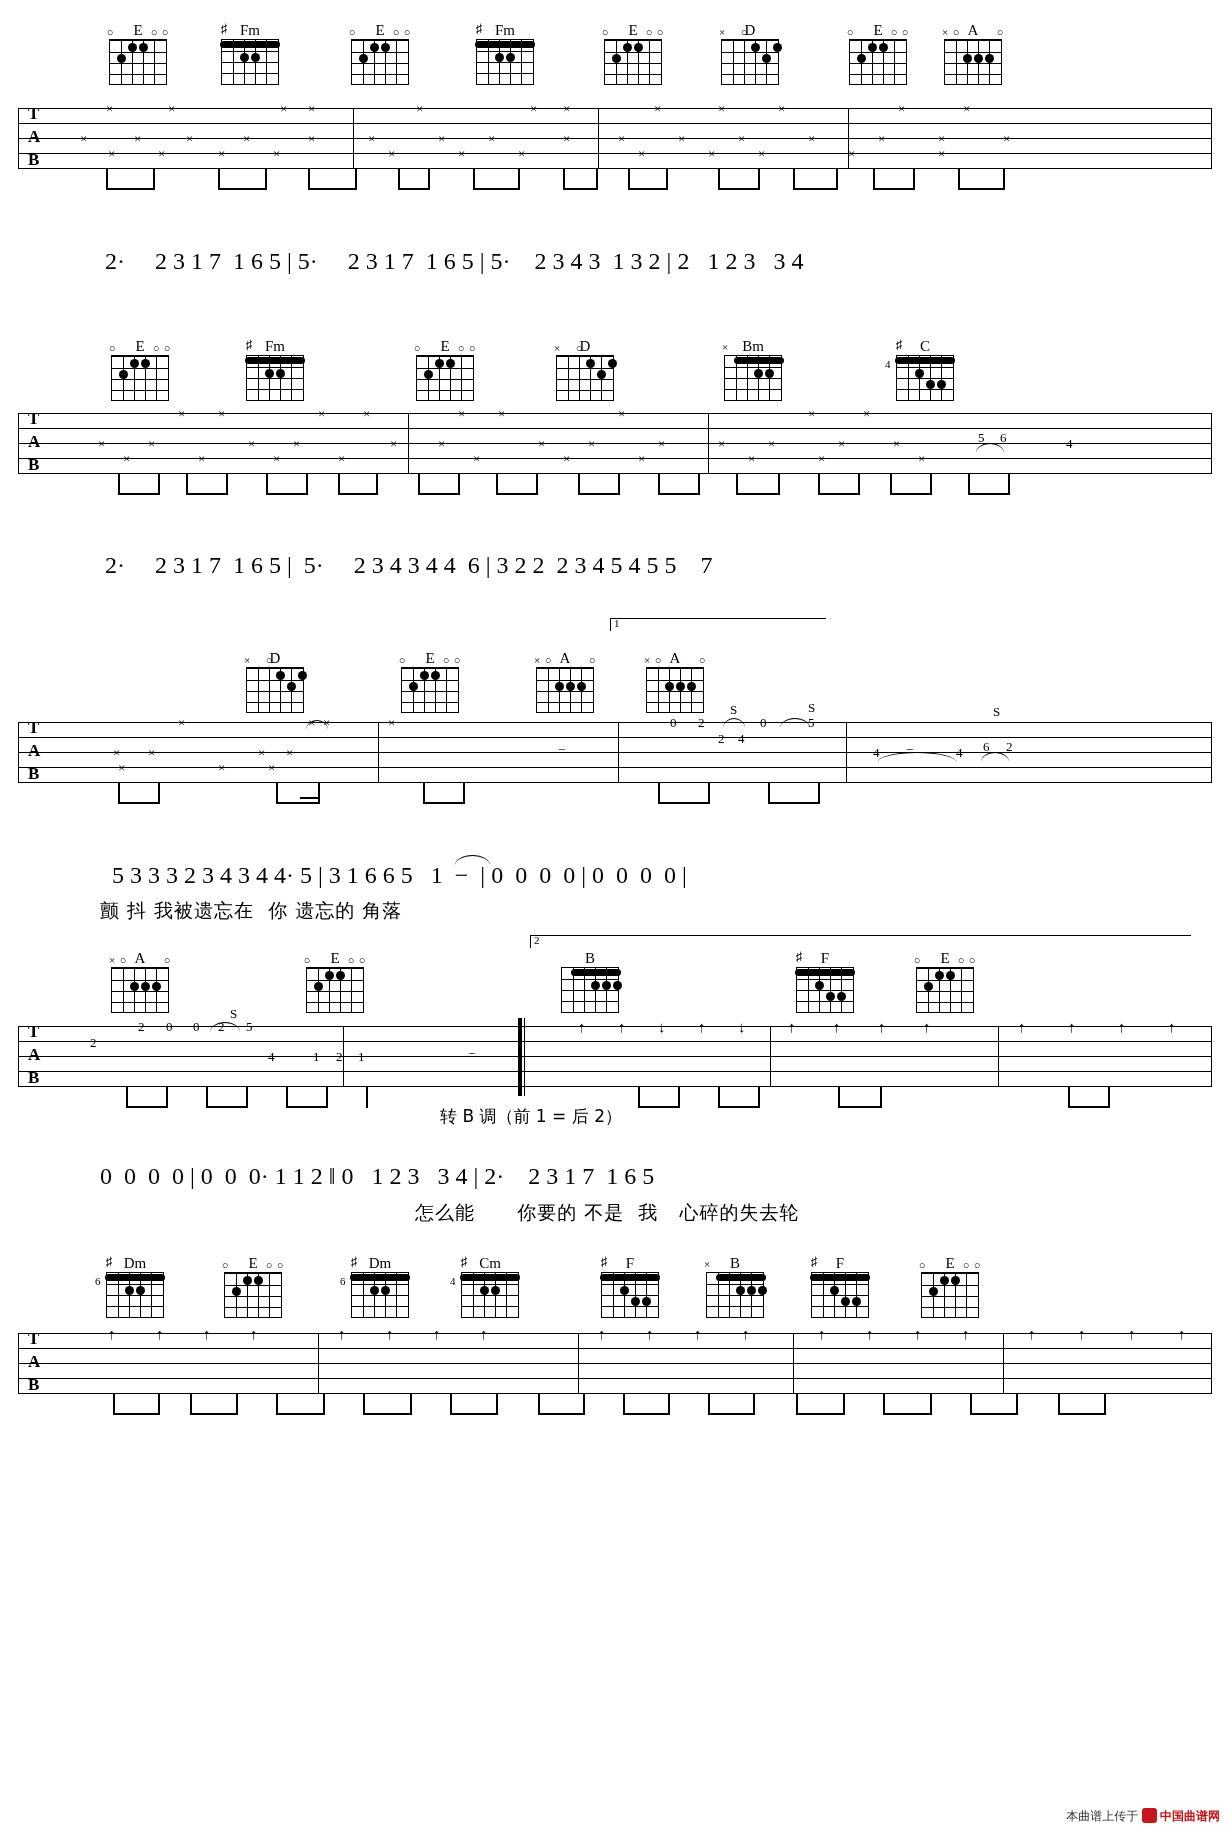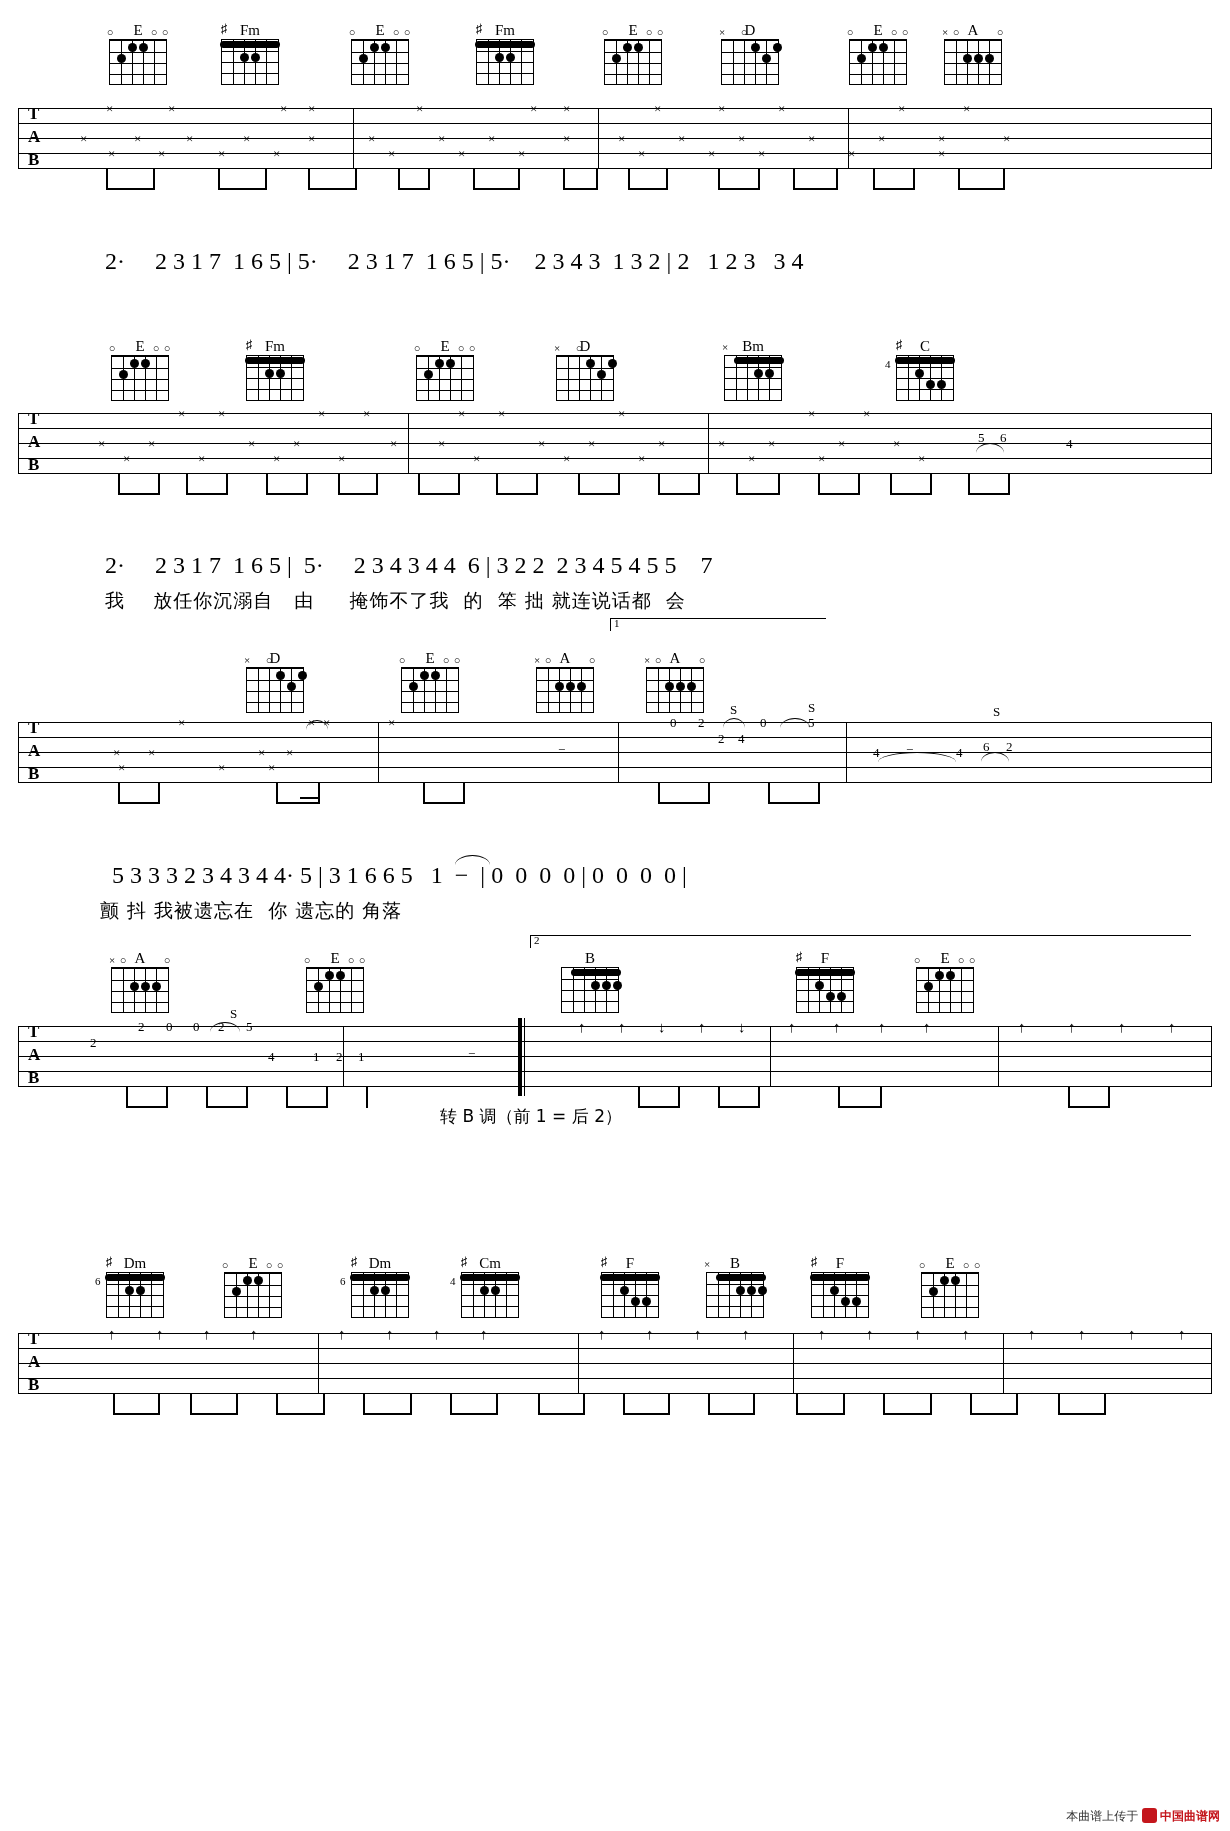--- a/index.html
+++ b/index.html
@@ -479,21 +479,20 @@
       <div class="stem" style="left:872px;"></div>
         <div class="stem" style="left:912px;"></div>
         <div class="beam" style="left:872px;top:20px;width:42px;"></div>
       <div class="stem" style="left:950px;"></div>
         <div class="stem" style="left:990px;"></div>
         <div class="beam" style="left:950px;top:20px;width:42px;"></div>
     </div>
   </div>
 
   <div class="mel mnum" style="left:105px;top:552px;">2·     2 3 1 7  1 6 5 |  5·     2 3 4 3 4 4  6 | 3 2 2  2 3 4 5 4 5 5    7</div>
-  <div class="mel lyr" style="left:105px;top:588px;">我    放任你沉溺自   由     掩饰不了我  的  笨 拙 就连说话都  会</div>
   <div class="ending" style="left:610px;top:618px;width:215px;">
     <span>1</span>
   </div>
 
   <div class="chord" style="left:240px;top:650px;">
     <div class="cname">D</div>
     <div class="grid">
       <div class="mute" style="left:-4px;">×</div>
         <div class="open" style="left:18px;">○</div>
       <i class="v v1"></i>
@@ -791,20 +790,22 @@
         <div class="stem" style="left:862px;"></div>
         <div class="beam" style="left:820px;top:20px;width:44px;"></div>
       <div class="stem" style="left:1050px;"></div>
         <div class="stem" style="left:1090px;"></div>
         <div class="beam" style="left:1050px;top:20px;width:42px;"></div>
     </div>
   </div>
 
   <div class="keynote" style="left:440px;top:1105px;">转 B 调（前 1 = 后 2）</div>
 
+  <div class="mel mnum" style="left:100px;top:1163px;">0  0  0  0 | 0  0  0· 1 1 2 ‖ 0   1 2 3   3 4 | 2·    2 3 1 7  1 6 5</div>
+  <div class="mel lyr" style="left:415px;top:1200px;">怎么能      你要的 不是  我   心碎的失去轮</div>
 
   <div class="chord" style="left:100px;top:1255px;">
     <div class="cname"><span class="sharp">♯</span><span>Dm</span></div>
     <div class="grid nonut">
       <div class="fretnum" style="top:2px;">6</div>
       <i class="v v1"></i>
         <i class="v v2"></i>
         <i class="v v3"></i>
         <i class="v v4"></i>
       <i class="h h1"></i>

